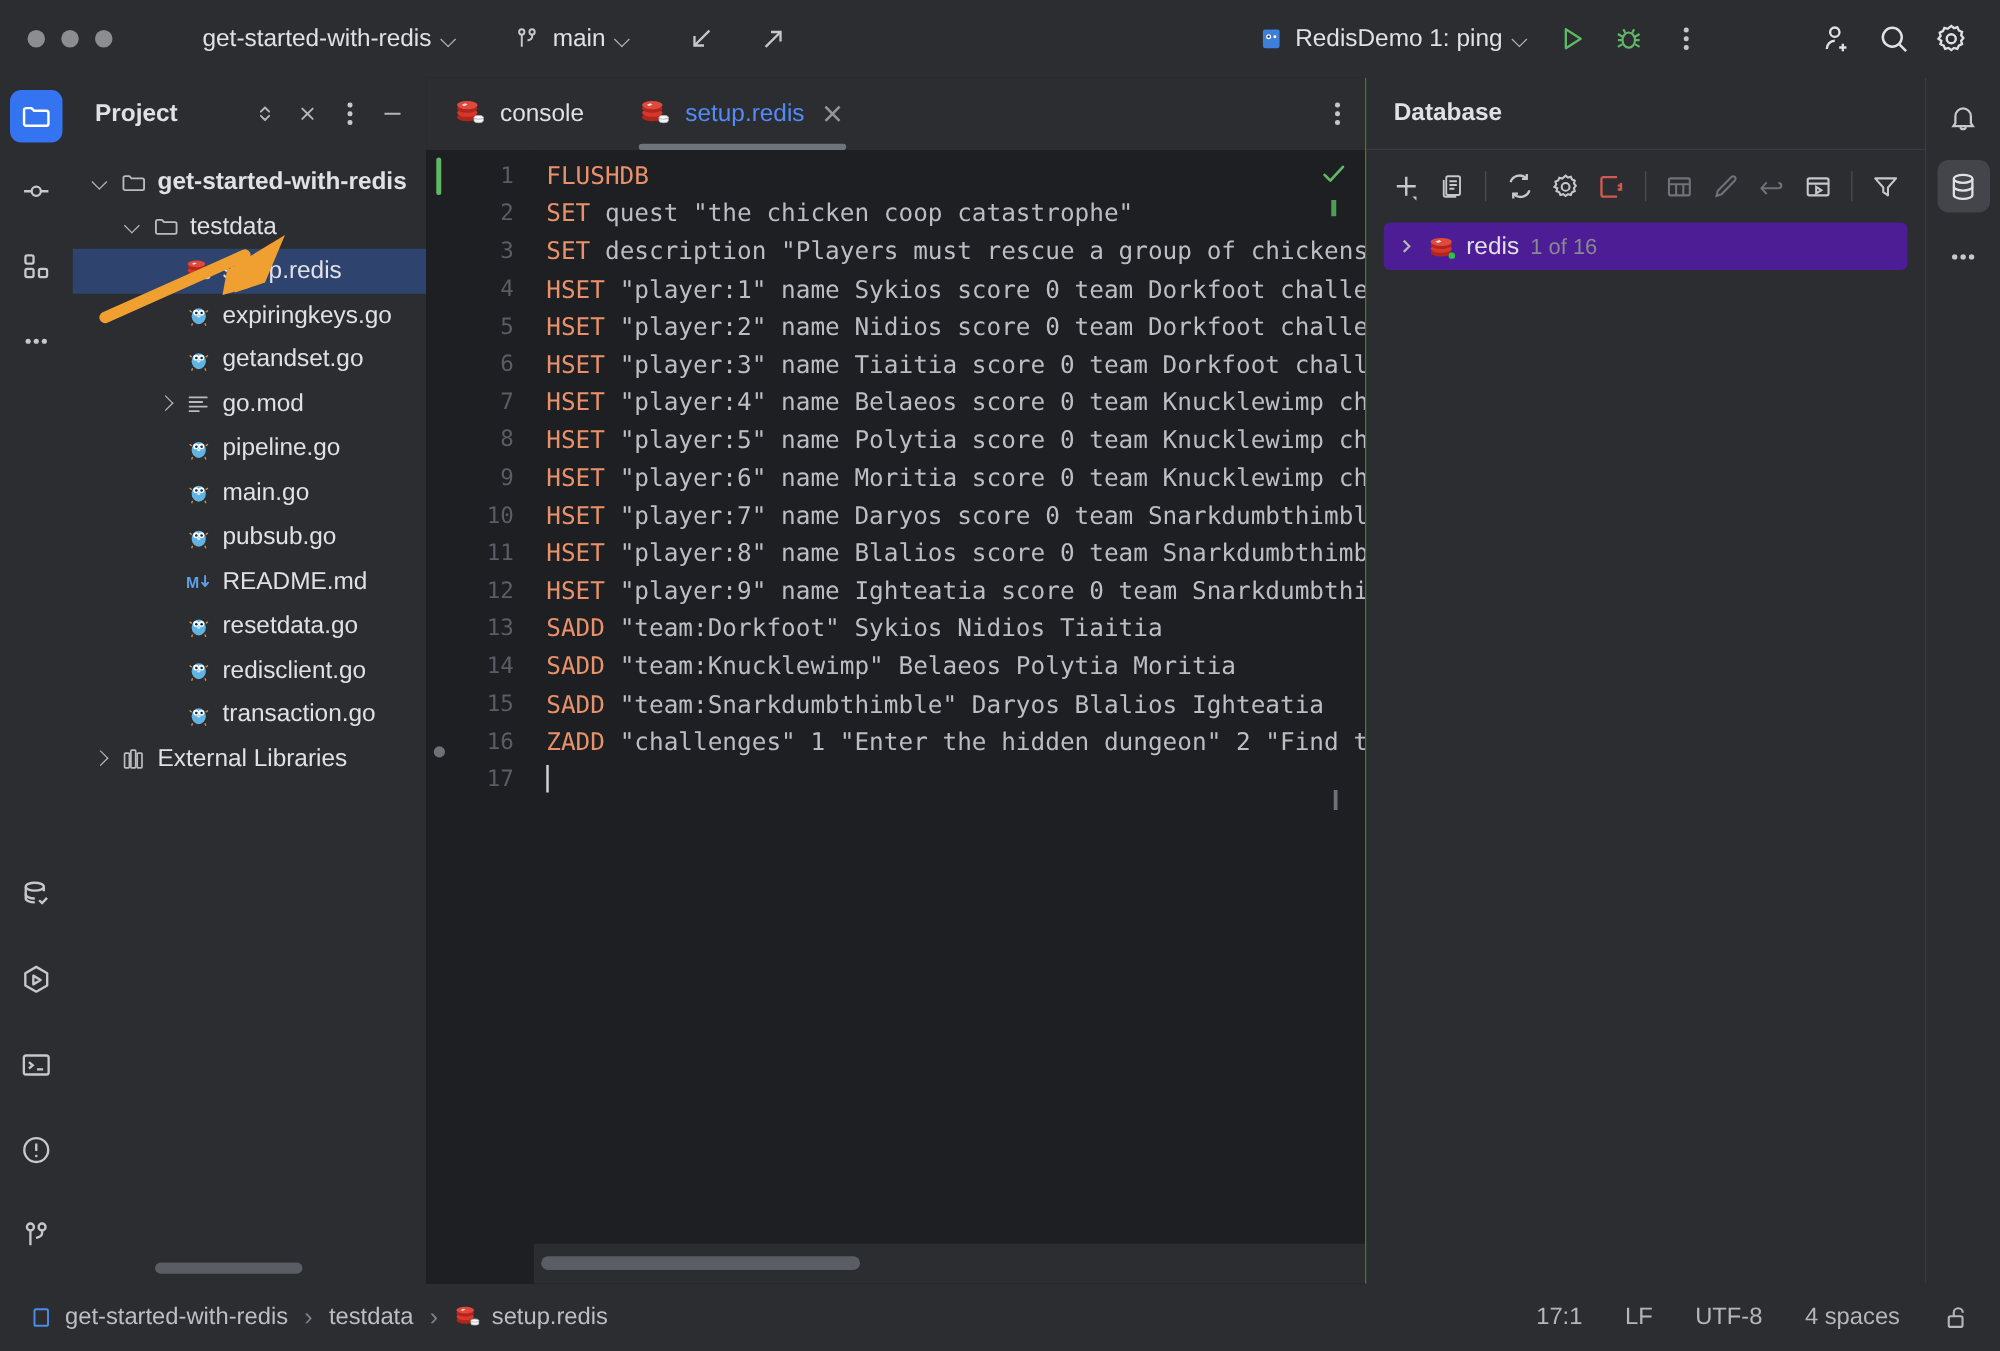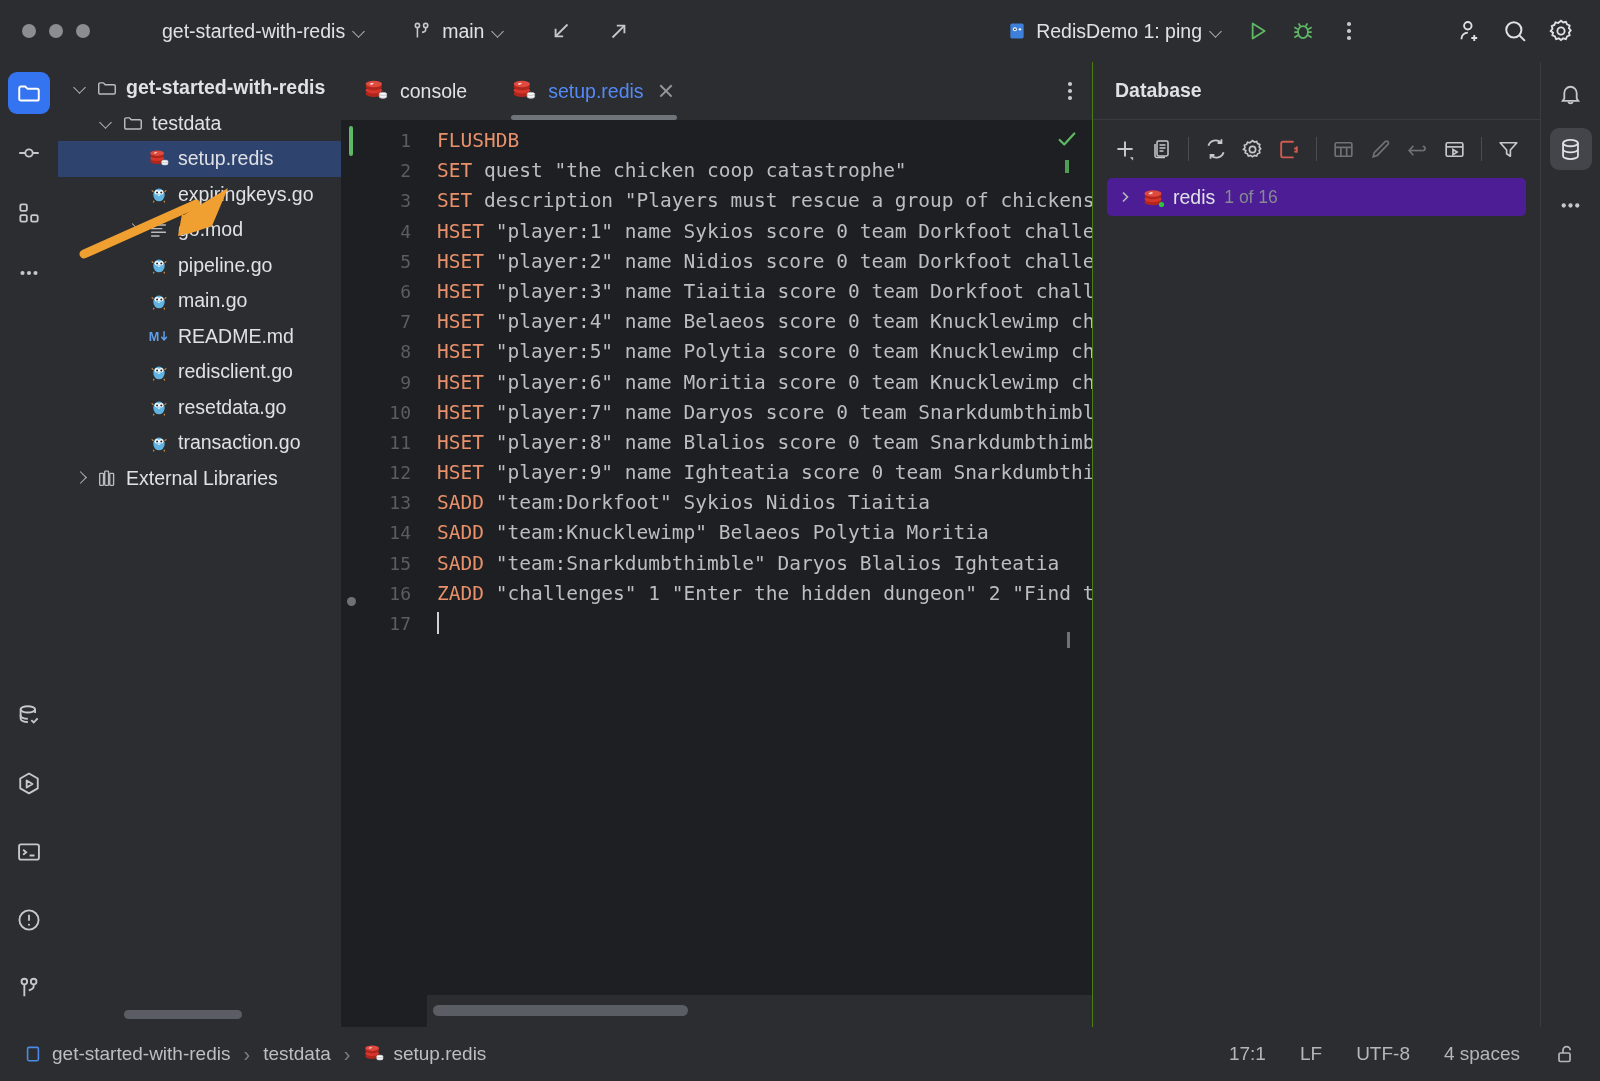--- a/index.html
+++ b/index.html
@@ -361,20 +361,47 @@
           <svg width="28" height="28" viewBox="0 0 24 24" fill="none" stroke="#c6c8cc" stroke-width="1.6">
             <circle cx="8" cy="6.5" r="2.4"></circle>
               <circle cx="16" cy="6.5" r="2.4"></circle>
             <path d="M8 8.9V19M16 8.9v1.9c0 2.3-2.2 2.7-4.2 3.2"></path>
           </svg>
         </div>
       </div>
     </div>
 
     <div class="project">
+      <div class="proj-head">
+        <div class="proj-title">Project</div>
+        <div class="phb">
+          <svg width="20" height="20" viewBox="0 0 24 24" fill="none" stroke="#b4b6ba" stroke-width="1.8" stroke-linejoin="round" stroke-linecap="round">
+            <path d="M8 10l4-4 4 4"></path>
+              <path d="M8 14l4 4 4-4"></path>
+          </svg>
+        </div>
+        <div class="phb">
+          <svg width="20" height="20" viewBox="0 0 24 24" fill="none" stroke="#b4b6ba" stroke-width="1.8" stroke-linejoin="round" stroke-linecap="round">
+            <path d="M7 7l5 5 5-5"></path>
+              <path d="M7 17l5-5 5 5"></path>
+          </svg>
+        </div>
+        <div class="phb">
+          <span class="vdots">
+              <i></i>
+              <i></i>
+              <i></i>
+            </span>
+        </div>
+        <div class="phb">
+          <svg width="22" height="22" viewBox="0 0 24 24" stroke="#b4b6ba" stroke-width="1.8">
+              <path d="M5 12h14"></path>
+            </svg>
+        </div>
+      </div>
 
       <div class="tree" id="tree">
           <div class="row" style="padding-left: 14px;">
             <span class="chev open"></span>
             <span class="ficon">
               <svg width="22" height="22" viewBox="0 0 24 24" fill="none" stroke="#b9bbbf" stroke-width="1.6" stroke-linejoin="round">
                 <path d="M3 7.8A1.4 1.4 0 014.4 6.4h3.8L10 8.4h9.6A1.4 1.4 0 0121 9.8v7.4A1.4 1.4 0 0119.6 18.6H4.4A1.4 1.4 0 013 17.2z"></path>
               </svg>
             </span>
             <span class="fname bold">get-started-with-redis</span>
@@ -413,97 +440,127 @@
                 <circle cx="14.3" cy="10" r="2.5" fill="#fff"></circle>
                 <circle cx="9.9" cy="10.3" r="1.1" fill="#1c2430"></circle>
                 <circle cx="14.5" cy="10.3" r="1.1" fill="#1c2430"></circle>
                 <ellipse cx="12" cy="13.2" rx="1.5" ry="1" fill="#cfe9f7"></ellipse>
                 <path d="M5.9 9.5L4 8M18.1 9.5L20 8M6.6 19.3l-.8 2M17.4 19.3l.8 2" stroke="#d98d3c" stroke-width="1.2"></path>
               </svg>
             </span>
             <span class="fname">expiringkeys.go</span>
           </div>
           <div class="row" style="padding-left: 66px;">
-            <span class="chev closed"></span>
-            <span class="ficon">
-              <svg width="22" height="22" viewBox="0 0 24 24" fill="none" stroke="#b9bbbf" stroke-width="1.6" stroke-linecap="round">
-                <path d="M4 6.5h15M4 10.5h11M4 14.5h15M4 18.5h8"></path>
-              </svg>
-            </span>
-            <span class="fname">go.mod</span>
-          </div>
-          <div class="row" style="padding-left: 66px;">
             <span class="chev "></span>
             <span class="ficon">
               <svg width="22" height="22" viewBox="0 0 24 24">
                 <ellipse cx="12" cy="13" rx="6.2" ry="7" fill="#61b3e2"></ellipse>
                 <circle cx="9.7" cy="10" r="2.5" fill="#fff"></circle>
                 <circle cx="14.3" cy="10" r="2.5" fill="#fff"></circle>
                 <circle cx="9.9" cy="10.3" r="1.1" fill="#1c2430"></circle>
                 <circle cx="14.5" cy="10.3" r="1.1" fill="#1c2430"></circle>
                 <ellipse cx="12" cy="13.2" rx="1.5" ry="1" fill="#cfe9f7"></ellipse>
                 <path d="M5.9 9.5L4 8M18.1 9.5L20 8M6.6 19.3l-.8 2M17.4 19.3l.8 2" stroke="#d98d3c" stroke-width="1.2"></path>
               </svg>
             </span>
-            <span class="fname">pipeline.go</span>
+            <span class="fname">getandset.go</span>
+          </div>
+          <div class="row" style="padding-left: 66px;">
+            <span class="chev closed"></span>
+            <span class="ficon">
+              <svg width="22" height="22" viewBox="0 0 24 24" fill="none" stroke="#b9bbbf" stroke-width="1.6" stroke-linecap="round">
+                <path d="M4 6.5h15M4 10.5h11M4 14.5h15M4 18.5h8"></path>
+              </svg>
+            </span>
+            <span class="fname">go.mod</span>
           </div>
           <div class="row" style="padding-left: 66px;">
             <span class="chev "></span>
             <span class="ficon">
               <svg width="22" height="22" viewBox="0 0 24 24">
                 <ellipse cx="12" cy="13" rx="6.2" ry="7" fill="#61b3e2"></ellipse>
                 <circle cx="9.7" cy="10" r="2.5" fill="#fff"></circle>
                 <circle cx="14.3" cy="10" r="2.5" fill="#fff"></circle>
                 <circle cx="9.9" cy="10.3" r="1.1" fill="#1c2430"></circle>
                 <circle cx="14.5" cy="10.3" r="1.1" fill="#1c2430"></circle>
                 <ellipse cx="12" cy="13.2" rx="1.5" ry="1" fill="#cfe9f7"></ellipse>
                 <path d="M5.9 9.5L4 8M18.1 9.5L20 8M6.6 19.3l-.8 2M17.4 19.3l.8 2" stroke="#d98d3c" stroke-width="1.2"></path>
               </svg>
             </span>
-            <span class="fname">main.go</span>
-          </div>
-          <div class="row" style="padding-left: 66px;">
-            <span class="chev "></span>
-            <span class="ficon">
-              <svg width="24" height="22" viewBox="0 0 26 24">
-                <text x="1" y="18" font-family="Liberation Sans, sans-serif" font-size="15" font-weight="700" fill="#5f9ee8">M</text>
-                <path d="M19 7v9M16.2 13.4L19 16.6l2.8-3.2" stroke="#5f9ee8" stroke-width="1.8" fill="none" stroke-linecap="round" stroke-linejoin="round"></path>
-              </svg>
-            </span>
-            <span class="fname">README.md</span>
+            <span class="fname">pipeline.go</span>
           </div>
           <div class="row" style="padding-left: 66px;">
             <span class="chev "></span>
             <span class="ficon">
               <svg width="22" height="22" viewBox="0 0 24 24">
                 <ellipse cx="12" cy="13" rx="6.2" ry="7" fill="#61b3e2"></ellipse>
                 <circle cx="9.7" cy="10" r="2.5" fill="#fff"></circle>
                 <circle cx="14.3" cy="10" r="2.5" fill="#fff"></circle>
                 <circle cx="9.9" cy="10.3" r="1.1" fill="#1c2430"></circle>
                 <circle cx="14.5" cy="10.3" r="1.1" fill="#1c2430"></circle>
                 <ellipse cx="12" cy="13.2" rx="1.5" ry="1" fill="#cfe9f7"></ellipse>
                 <path d="M5.9 9.5L4 8M18.1 9.5L20 8M6.6 19.3l-.8 2M17.4 19.3l.8 2" stroke="#d98d3c" stroke-width="1.2"></path>
               </svg>
             </span>
-            <span class="fname">redisclient.go</span>
+            <span class="fname">main.go</span>
           </div>
           <div class="row" style="padding-left: 66px;">
             <span class="chev "></span>
             <span class="ficon">
               <svg width="22" height="22" viewBox="0 0 24 24">
                 <ellipse cx="12" cy="13" rx="6.2" ry="7" fill="#61b3e2"></ellipse>
                 <circle cx="9.7" cy="10" r="2.5" fill="#fff"></circle>
                 <circle cx="14.3" cy="10" r="2.5" fill="#fff"></circle>
                 <circle cx="9.9" cy="10.3" r="1.1" fill="#1c2430"></circle>
                 <circle cx="14.5" cy="10.3" r="1.1" fill="#1c2430"></circle>
                 <ellipse cx="12" cy="13.2" rx="1.5" ry="1" fill="#cfe9f7"></ellipse>
                 <path d="M5.9 9.5L4 8M18.1 9.5L20 8M6.6 19.3l-.8 2M17.4 19.3l.8 2" stroke="#d98d3c" stroke-width="1.2"></path>
               </svg>
             </span>
+            <span class="fname">pubsub.go</span>
+          </div>
+          <div class="row" style="padding-left: 66px;">
+            <span class="chev "></span>
+            <span class="ficon">
+              <svg width="24" height="22" viewBox="0 0 26 24">
+                <text x="1" y="18" font-family="Liberation Sans, sans-serif" font-size="15" font-weight="700" fill="#5f9ee8">M</text>
+                <path d="M19 7v9M16.2 13.4L19 16.6l2.8-3.2" stroke="#5f9ee8" stroke-width="1.8" fill="none" stroke-linecap="round" stroke-linejoin="round"></path>
+              </svg>
+            </span>
+            <span class="fname">README.md</span>
+          </div>
+          <div class="row" style="padding-left: 66px;">
+            <span class="chev "></span>
+            <span class="ficon">
+              <svg width="22" height="22" viewBox="0 0 24 24">
+                <ellipse cx="12" cy="13" rx="6.2" ry="7" fill="#61b3e2"></ellipse>
+                <circle cx="9.7" cy="10" r="2.5" fill="#fff"></circle>
+                <circle cx="14.3" cy="10" r="2.5" fill="#fff"></circle>
+                <circle cx="9.9" cy="10.3" r="1.1" fill="#1c2430"></circle>
+                <circle cx="14.5" cy="10.3" r="1.1" fill="#1c2430"></circle>
+                <ellipse cx="12" cy="13.2" rx="1.5" ry="1" fill="#cfe9f7"></ellipse>
+                <path d="M5.9 9.5L4 8M18.1 9.5L20 8M6.6 19.3l-.8 2M17.4 19.3l.8 2" stroke="#d98d3c" stroke-width="1.2"></path>
+              </svg>
+            </span>
             <span class="fname">resetdata.go</span>
+          </div>
+          <div class="row" style="padding-left: 66px;">
+            <span class="chev "></span>
+            <span class="ficon">
+              <svg width="22" height="22" viewBox="0 0 24 24">
+                <ellipse cx="12" cy="13" rx="6.2" ry="7" fill="#61b3e2"></ellipse>
+                <circle cx="9.7" cy="10" r="2.5" fill="#fff"></circle>
+                <circle cx="14.3" cy="10" r="2.5" fill="#fff"></circle>
+                <circle cx="9.9" cy="10.3" r="1.1" fill="#1c2430"></circle>
+                <circle cx="14.5" cy="10.3" r="1.1" fill="#1c2430"></circle>
+                <ellipse cx="12" cy="13.2" rx="1.5" ry="1" fill="#cfe9f7"></ellipse>
+                <path d="M5.9 9.5L4 8M18.1 9.5L20 8M6.6 19.3l-.8 2M17.4 19.3l.8 2" stroke="#d98d3c" stroke-width="1.2"></path>
+              </svg>
+            </span>
+            <span class="fname">redisclient.go</span>
           </div>
           <div class="row" style="padding-left: 66px;">
             <span class="chev "></span>
             <span class="ficon">
               <svg width="22" height="22" viewBox="0 0 24 24">
                 <ellipse cx="12" cy="13" rx="6.2" ry="7" fill="#61b3e2"></ellipse>
                 <circle cx="9.7" cy="10" r="2.5" fill="#fff"></circle>
                 <circle cx="14.3" cy="10" r="2.5" fill="#fff"></circle>
                 <circle cx="9.9" cy="10.3" r="1.1" fill="#1c2430"></circle>
                 <circle cx="14.5" cy="10.3" r="1.1" fill="#1c2430"></circle>

